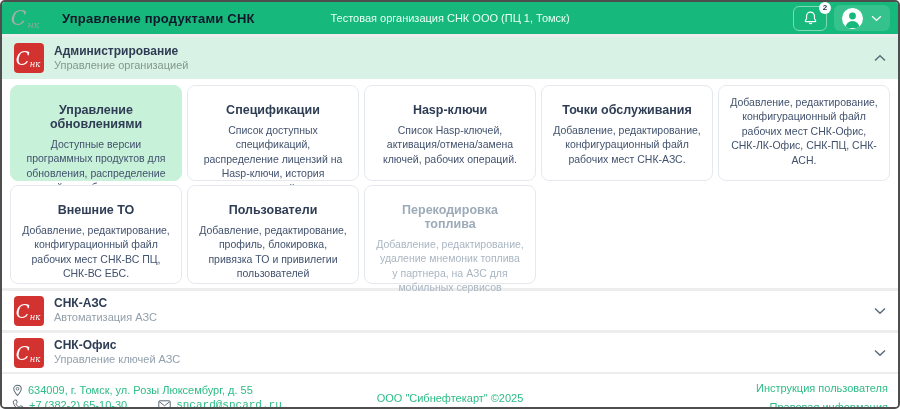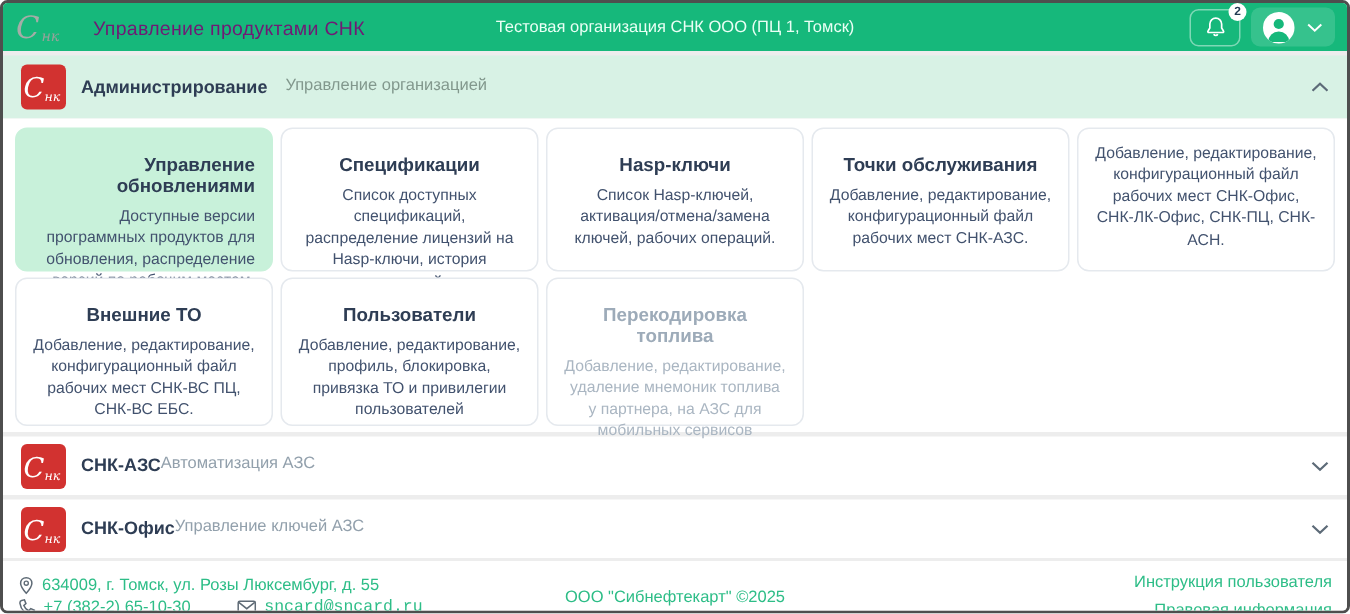--- a/index.html
+++ b/index.html
@@ -11,21 +11,21 @@
     border: 2px solid #4e4e4e; border-radius: 5px;
     background: #ededed; overflow: hidden;
   }
 
   
   .topbar {
     position: relative; height: 32px; background: #16b87b;
     display: flex; align-items: center; padding: 0 8px;
   }
   .topbar-logo { width: 44px; height: 28px; flex: 0 0 auto; }
-  .app-title { color: #701a75; font-size: 13px; font-weight: 400; margin-left: 8px; letter-spacing: .2px; }
+  .app-title { color: #0f172a; font-size: 13px; font-weight: 700; margin-left: 8px; letter-spacing: .2px; }
   .org-name {
     position: absolute; left: 50%; transform: translateX(-50%);
     color: #eafff5; font-size: 11px; white-space: nowrap;
   }
   .topbar-right { margin-left: auto; display: flex; align-items: center; gap: 7px; }
   .bell-btn {
     position: relative; width: 34px; height: 25px;
     background: transparent; border: 1px solid rgba(255,255,255,.45);
     border-radius: 6px; cursor: pointer;
     display: flex; align-items: center; justify-content: center;
@@ -49,39 +49,39 @@
   
   .gap { height: 3px; }
   .gap2 { height: 2px; }
   .acc-row { display: flex; align-items: center; padding: 0 12px; gap: 10px; cursor: pointer; }
   .acc-admin { height: 42px; background: #d8f2e5; }
   .acc-white { height: 39px; background: #fff; }
   .red-logo {
     width: 30px; height: 30px; border-radius: 4px; background: #d23230;
     flex: 0 0 auto; display: flex; align-items: center; justify-content: center;
   }
-  .acc-titles { display: flex; line-height: 1.25; }
+  .acc-titles { display: flex; flex-direction: column; line-height: 1.25; }
   .acc-title { font-size: 12px; font-weight: 700; color: #2e3d54; }
   .acc-sub { font-size: 11px; color: #92a0ac; }
-  .acc-sub-admin { color: #82988d; margin-left: 12px; }
+  .acc-sub-admin { color: #82988d; }
   .acc-chevron { margin-left: auto; display: flex; align-items: center; }
 
   
   .cards {
     background: #fff; padding: 6px 8px 4px;
     display: grid; grid-template-columns: repeat(5, 1fr);
     grid-template-rows: 96px 99px; gap: 4px 5px;
   }
   .card {
     border: 1px solid #e5e9ee; border-radius: 8px; background: #fff;
     padding: 9px 11px 6px; text-align: center; cursor: pointer;
   }
   .card-title { font-size: 12.5px; font-weight: 700; color: #2e3d54; margin: 8px 0 6px; }
   .card-desc { font-size: 10.5px; line-height: 1.38; color: #42526e; }
-  .card.active { background: #c8f1da; border-color: #c8f1da; text-align: right; }
+  .card.active { background: #c8f1da; border-color: #c8f1da; }
   .card.disabled { cursor: default; }
   .card.disabled .card-title { color: #9dabb9; }
   .card.disabled .card-desc { color: #aab6c2; }
 
   
   .footer {
     position: relative; height: 47px; background: #fff;
     display: flex; align-items: center; justify-content: space-between;
     padding: 2px 10px; font-size: 11px; color: #2dbd87;
   }

